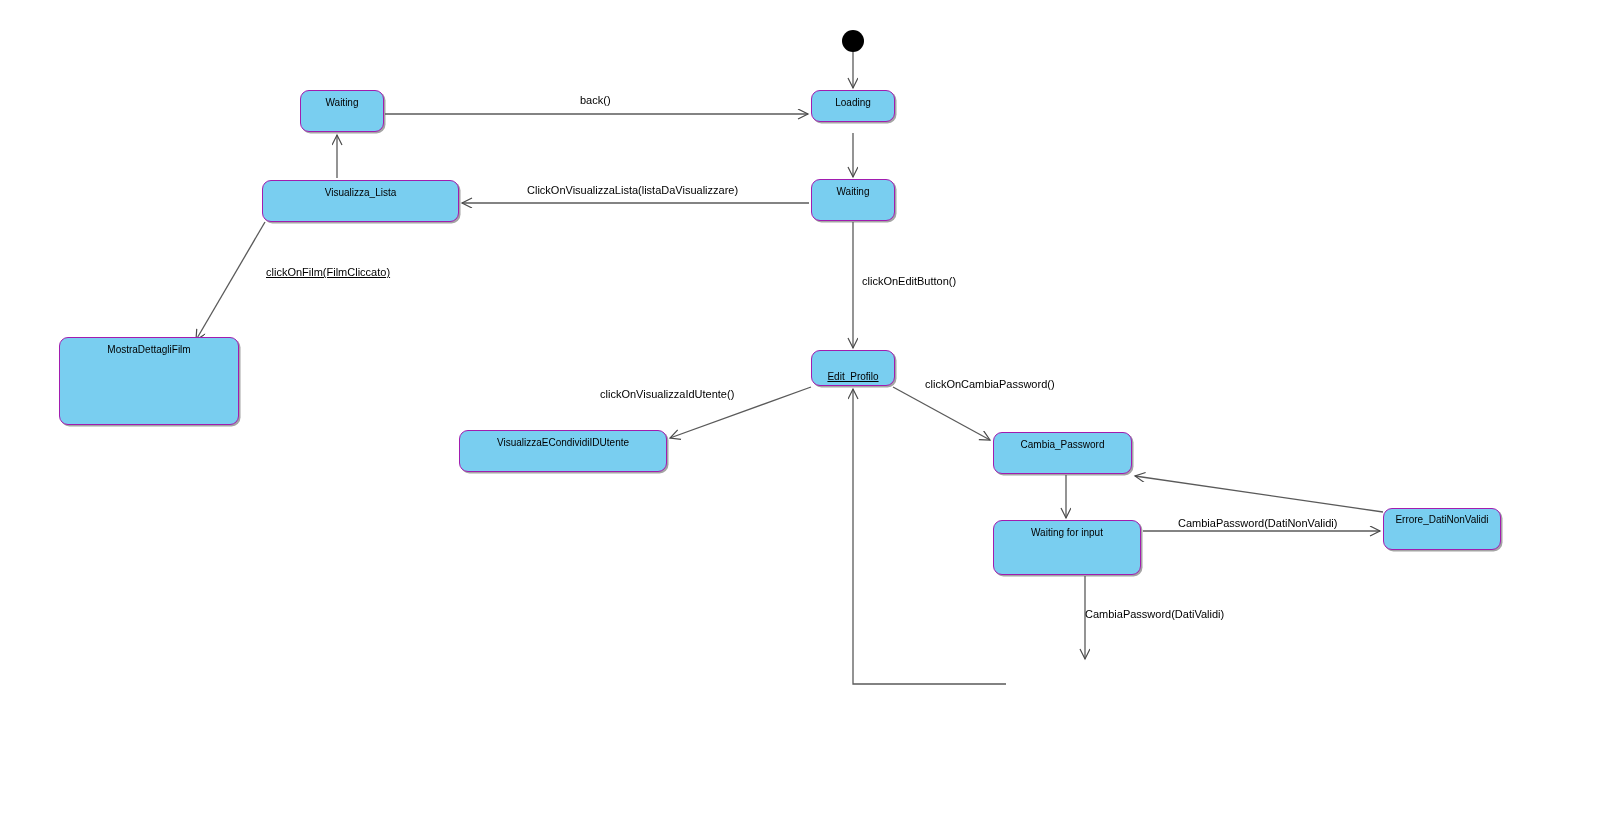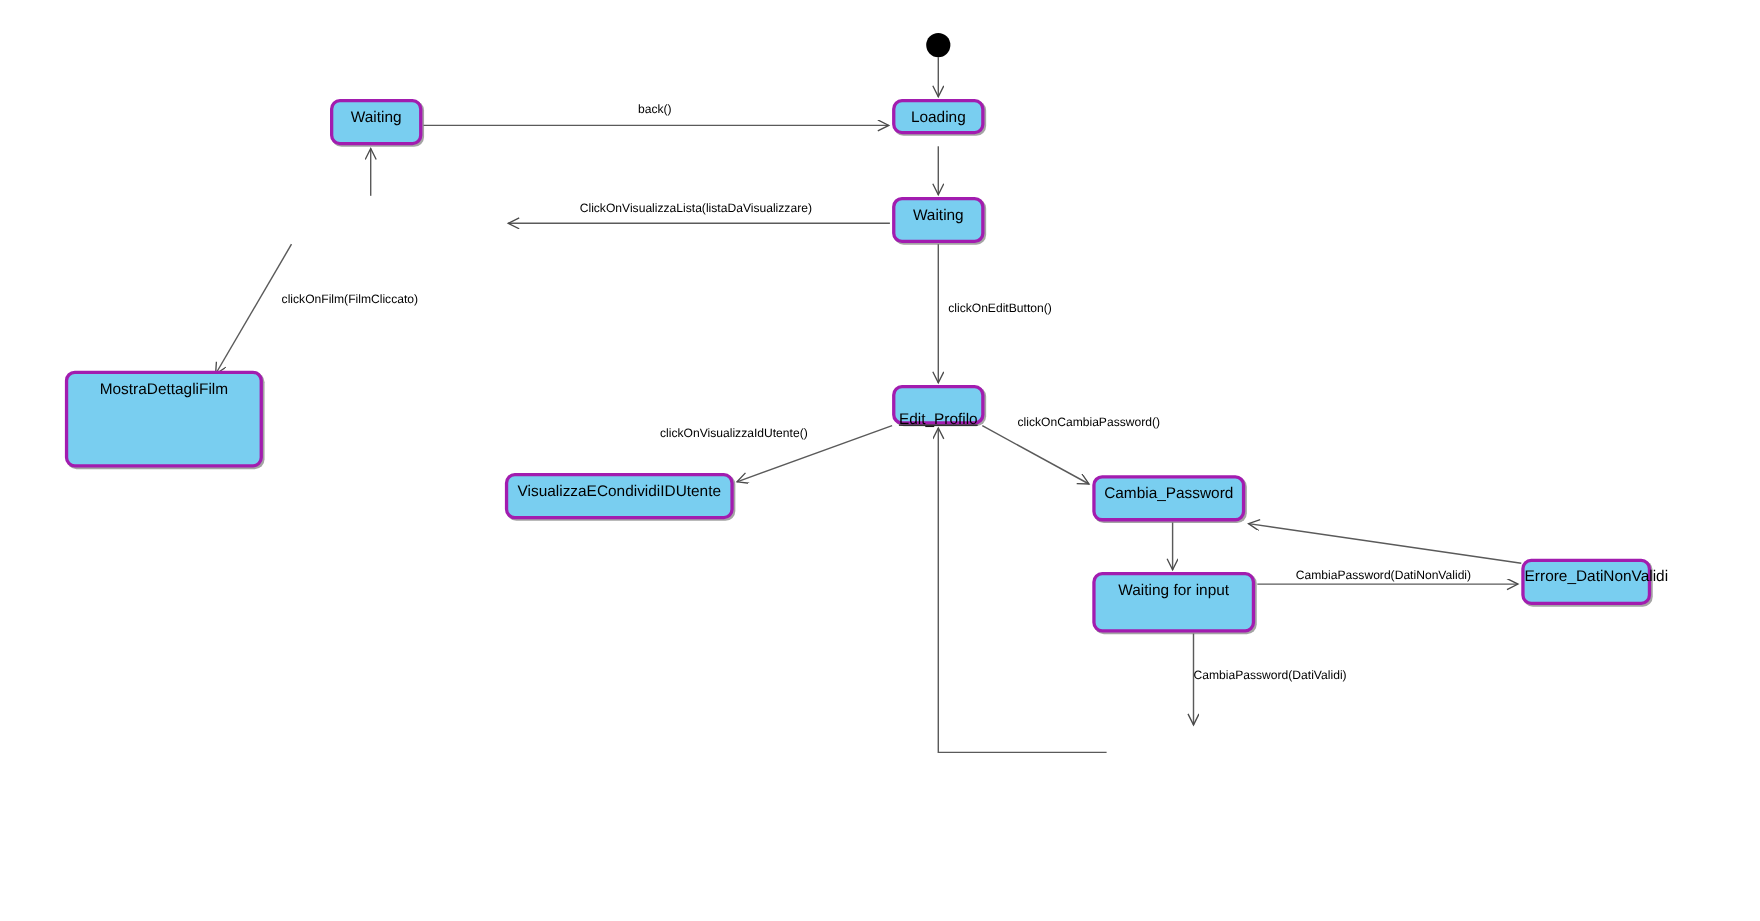--- a/index.html
+++ b/index.html
@@ -22,26 +22,26 @@
     position: absolute;
     left: 0;
     top: 0;
     width: 1600px;
     height: 837px;
   }
   .state {
     position: absolute;
     box-sizing: border-box;
     background: #79CEF0;
-    border: 3px solid #a21caf;
+    border: 1px solid #a21caf;
     border-radius: 9px;
     box-shadow: 1.5px 1.5px 0 rgba(90,90,90,0.55);
     text-align: center;
     color: #000000;
-    font-size: 14px;
+    font-size: 10px;
     line-height: 1.1;
     padding-top: 6px;
     z-index: 3;
     white-space: nowrap;
   }
   .edge-label {
     position: absolute;
     font-size: 11px;
     color: #000000;
     white-space: nowrap;
@@ -103,20 +103,23 @@
   <div class="initial-node" style="left:842px; top:30px;"></div>
 
   <div class="state" style="left:300px; top:90px; width:84px; height:42px;">
     <span>Waiting</span>
   </div>
 
   <div class="state" style="left:811px; top:90px; width:84px; height:32px;">
     <span>Loading</span>
   </div>
 
+  <div class="state" style="left:262px; top:180px; width:197px; height:42px;">
+    <span>Visualizza_Lista</span>
+  </div>
 
   <div class="state" style="left:811px; top:179px; width:84px; height:42px;">
     <span>Waiting</span>
   </div>
 
   <div class="state" style="left:26px; top:337px; width:180px; height:88px;margin-left:33px;">
     <span>MostraDettagliFilm</span>
   </div>
 
   <div class="state" style="left:811px; top:350px; width:84px; height:36px; padding-top:20px;text-decoration:underline;">
@@ -137,21 +140,21 @@
 
   <div class="state" style="left:1383px; top:508px; width:118px; height:42px; padding-top:5px;">
     <span>Errore_DatiNonValidi</span>
   </div>
 
 
   <div class="edge-label" style="left:580px; top:94px;">back()</div>
 
   <div class="edge-label" style="left:527px; top:184px;">ClickOnVisualizzaLista(listaDaVisualizzare)</div>
 
-  <div class="edge-label" style="left:256px; top:266px;">clickOnFilm(FilmCliccato)</div>
+  <div class="edge-label" style="left:266px; top:266px;text-decoration:underline;">clickOnFilm(FilmCliccato)</div>
 
   <div class="edge-label" style="left:862px; top:275px;">clickOnEditButton()</div>
 
   <div class="edge-label" style="left:600px; top:388px;">clickOnVisualizzaIdUtente()</div>
 
   <div class="edge-label" style="left:925px; top:378px;">clickOnCambiaPassword()</div>
 
   <div class="edge-label" style="left:1178px; top:517px;">CambiaPassword(DatiNonValidi)</div>
 
   <div class="edge-label" style="left:1085px; top:608px;">CambiaPassword(DatiValidi)</div>

